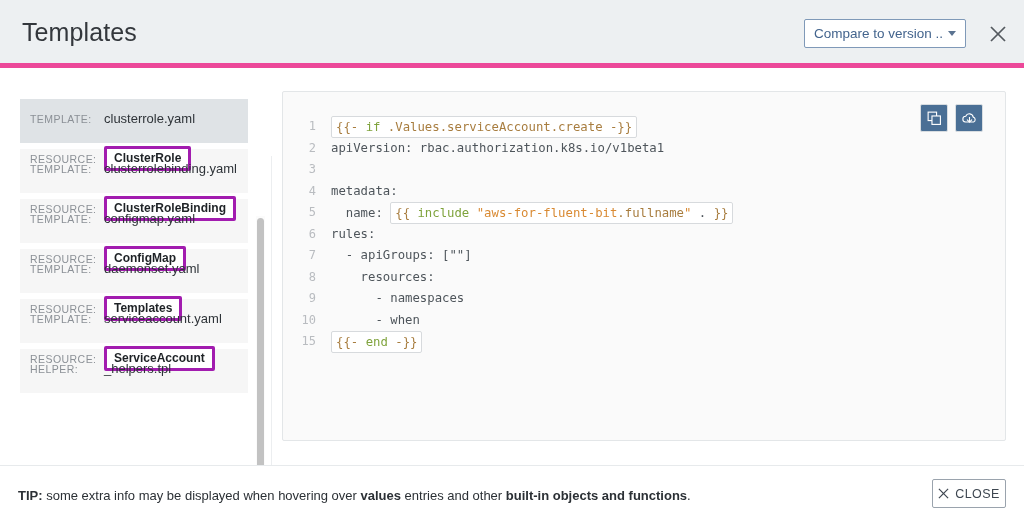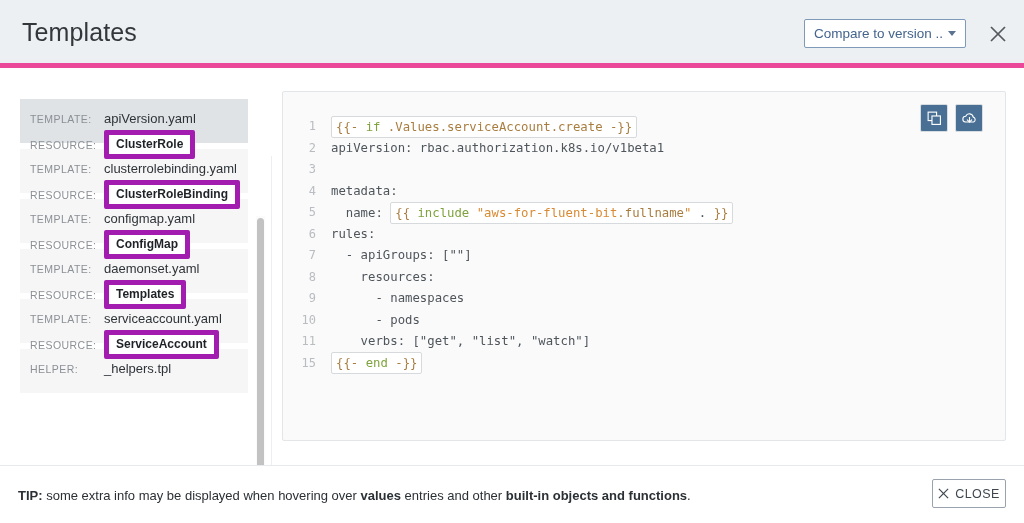--- a/index.html
+++ b/index.html
@@ -63,30 +63,30 @@
     overflow: hidden;
   }
   .tpl-card {
     width: 228px; height: 44px;
     background: #f6f6f6;
     margin-bottom: 6px;
     padding: 9px 0 0 10px;
   }
   .tpl-card.selected { background: #dfe3e6; }
   .tpl-row { display: flex; align-items: center; height: 21px; }
-  .tpl-row + .tpl-row { margin-top: 5px; }
+  .tpl-row + .tpl-row { margin-top: 19px; }
   .tpl-key {
     font-size: 10.5px; color: #8b9096; letter-spacing: 0.45px;
     width: 74px; text-align: left; flex-shrink: 0;
   }
   .tpl-file { font-size: 13px; color: #2e3338; }
   .res-chip {
     display: inline-block;
     background: #ffffff;
-    border: 5px solid #a21caf;
+    border: 3px solid #a21caf;
     border-radius: 2px;
     font-size: 12px; font-weight: bold; color: #1e2226;
     padding: 2px 7px 3px 7px;
     line-height: 14px;
   }
 
   
   .sb-track {
     position: absolute; left: 256px; top: 148px;
     width: 9px; height: 297px;
@@ -199,21 +199,21 @@
       </svg>
     </div>
   </div>
 
   <div class="body-area">
 
     <div class="sidebar" id="sidebar">
         <div class="tpl-card selected">
           <div class="tpl-row">
             <span class="tpl-key">TEMPLATE:</span>
-            <span class="tpl-file">apiVersion.yaml</span>
+            <span class="tpl-file">clusterrole.yaml</span>
           </div>
           <div class="tpl-row">
             <span class="tpl-key">RESOURCE:</span>
             <span class="res-chip">ClusterRole</span>
           </div>
         </div>
         <div class="tpl-card">
           <div class="tpl-row">
             <span class="tpl-key">TEMPLATE:</span>
             <span class="tpl-file">clusterrolebinding.yaml</span>
@@ -286,22 +286,21 @@
       <div class="code-lines" id="code-lines">
           <div class="cline"><span class="lnum">1</span><span class="ctext"><span class="tpl-box"><span class="t-brace">{{-</span> <span class="t-kw">if</span> <span class="t-var">.Values.serviceAccount.create</span> <span class="t-brace">-}}</span></span></span></div>
           <div class="cline"><span class="lnum">2</span><span class="ctext">apiVersion: rbac.authorization.k8s.io/v1beta1</span></div>
           <div class="cline"><span class="lnum">3</span></div>
           <div class="cline"><span class="lnum">4</span><span class="ctext">metadata:</span></div>
           <div class="cline"><span class="lnum">5</span><span class="ctext">  name: <span class="tpl-box"><span class="t-brace">{{</span> <span class="t-kw">include</span> <span class="t-str">"aws-for-fluent-bit<span class="t-var">.fullname</span>"</span> . <span class="t-brace">}}</span></span></span></div>
           <div class="cline"><span class="lnum">6</span><span class="ctext">rules:</span></div>
           <div class="cline"><span class="lnum">7</span><span class="ctext">  - apiGroups: [""]</span></div>
           <div class="cline"><span class="lnum">8</span><span class="ctext">    resources:</span></div>
           <div class="cline"><span class="lnum">9</span><span class="ctext">      - namespaces</span></div>
-          <div class="cline"><span class="lnum">10</span><span class="ctext">      - pods</span></div>
-          <div class="cline"><span class="lnum">11</span><span class="ctext">    verbs: ["get", "list", "watch"]</span></div>
+          <div class="cline"><span class="lnum">10</span><span class="ctext">      - when</span></div>
           <div class="cline"><span class="lnum">15</span><span class="ctext"><span class="tpl-box"><span class="t-brace">{{-</span> <span class="t-kw">end</span> <span class="t-brace">-}}</span></span></span></div>
         </div>
     </div>
   </div>
 
   <div class="footer">
     <div class="tip">
       <b>TIP:</b><span> some extra info may be displayed when hovering over </span><b>values</b><span> entries and other </span><b>built-in objects and functions</b><span>.</span>
     </div>
 

